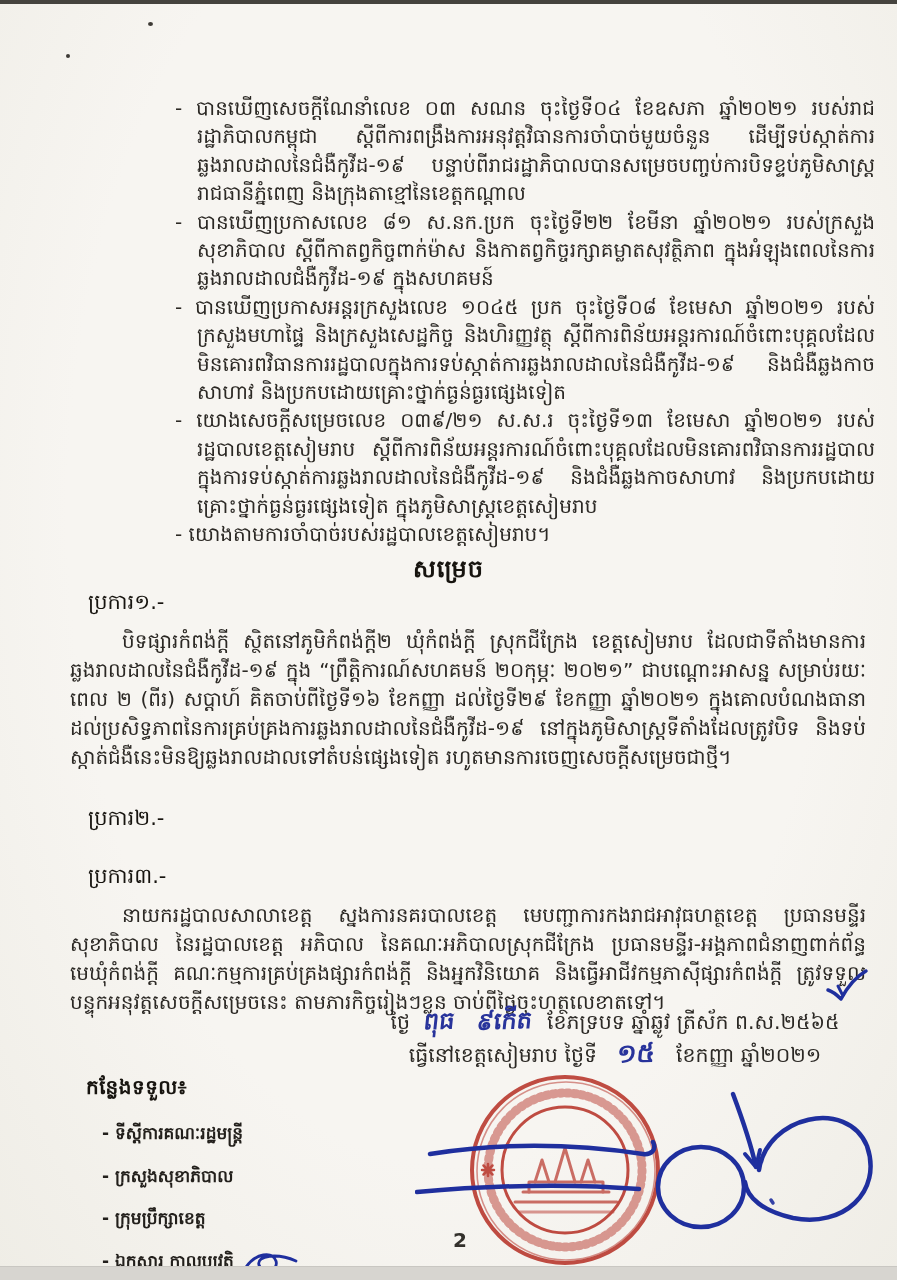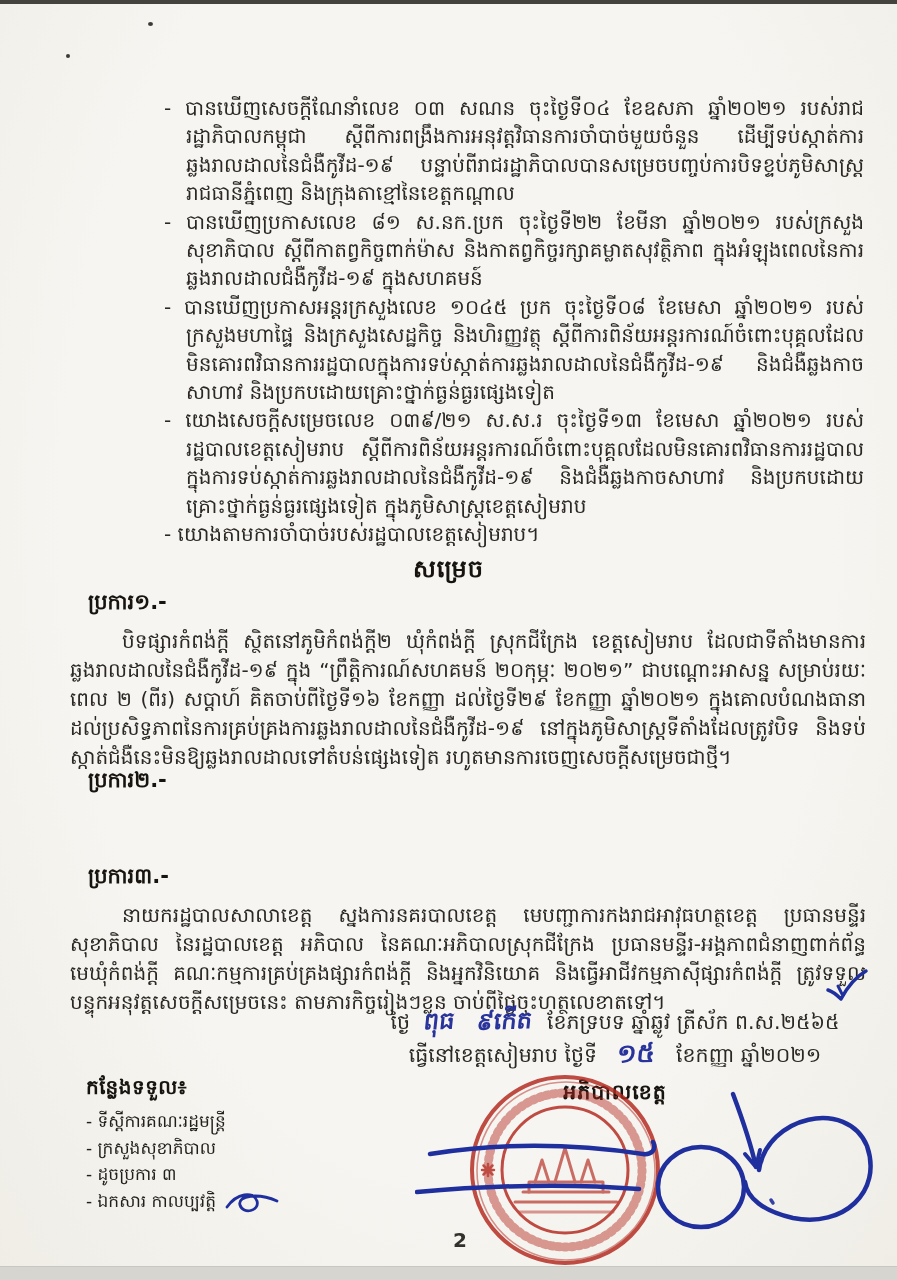--- a/index.html
+++ b/index.html
@@ -10,44 +10,44 @@
     font-family:"DejaVu Sans",sans-serif;
     color:#2b2824;
   }
   .edge-top{position:absolute;top:0;left:0;width:100%;height:4px;background:#45433e;}
   .edge-bottom{position:absolute;bottom:0;left:0;width:100%;height:13px;background:#d7d5d0;border-top:1px solid #c9c7c2;}
   .speck{position:absolute;background:#3d3a35;border-radius:50%;}
   .s1{left:148px;top:22px;width:5px;height:4px;}
   .s2{left:66px;top:54px;width:4px;height:4px;}
 
   
-  .citations{position:absolute;left:164px;top:94px;width:700px;}
+  .citations{position:absolute;left:175px;top:94px;width:700px;}
   .citations p{
     margin:0;padding-left:22px;text-indent:-22px;
     font-size:20px;line-height:28.4px;text-align:justify;
   }
   .dash{display:inline;}
 
   
   .decide{
     position:absolute;top:554px;left:0;width:100%;margin:0;
     text-align:center;font-size:24px;font-weight:bold;color:#17140f;
     letter-spacing:1px;
   }
 
   
   .article{position:absolute;left:62px;width:812px;}
   .article h3{
-    margin:0 0 2px 26px;font-size:21px;font-weight:bold;color:#17140f;
+    margin:0 0 2px 26px;font-size:21px;font-weight:normal;color:#17140f;
   }
   .article p{
     margin:8px;font-size:20px;line-height:29px;text-align:justify;text-indent:52px;
   }
   .a1{top:588px;}
-  .a2{top:766px;}
+  .a2{top:804px;}
   .a3{top:862px;}
 
   
   .hand{
     color:#28339b;font-size:24px;font-weight:bold;
     display:inline-block;transform:skewX(-8deg) rotate(-2deg);
     margin:0 8px;line-height:0;
   }
   .hand.big{font-size:26px;margin:0 14px;}
 
@@ -68,21 +68,21 @@
     font-size:37px;font-weight:bold;color:#c4251b;
     text-shadow:0 0 1px rgba(196,37,27,.5);
   }
 
   
   .ccblock{position:absolute;left:86px;top:1074px;width:300px;}
   .ccblock h4{
     margin:0 0 4px 0;font-size:20px;font-weight:bold;color:#17140f;
     letter-spacing:.5px;
   }
-  .ccblock p{margin:0;font-size:17px;line-height:26.5px;font-weight:normal;color:#221f1b;}
+  .ccblock p{margin:16px;font-size:17px;line-height:26.5px;font-weight:bold;color:#221f1b;}
   .flourish{display:inline-block;vertical-align:middle;margin-left:4px;}
 
   .pagenum{
     position:absolute;left:438px;top:1228px;width:44px;text-align:center;
     font-size:20px;font-weight:bold;color:#33312c;
   }
 
   svg .red{stroke:#b3271c;fill:none;stroke-linecap:round;stroke-linejoin:round;}
   svg .blue{stroke:#1f2f9e;fill:none;stroke-linecap:round;stroke-linejoin:round;}
 </style>
@@ -128,21 +128,20 @@
       <span>ថ្ងៃ</span>
       <span class="hand">ពុធ</span>
       <span class="hand">៩កើត</span>
       <span>ខែភទ្របទ ឆ្នាំឆ្លូវ ត្រីស័ក ព.ស.២៥៦៥</span>
     </p>
     <p>
       <span>ធ្វើនៅខេត្តសៀមរាប ថ្ងៃទី</span>
       <span class="hand big">១៥</span>
       <span>ខែកញ្ញា ឆ្នាំ២០២១</span>
     </p>
-    <p class="gov">អភិបាលខេត្ត</p>
   </div>
 
   <svg class="stampsig" viewBox="0 0 480 210">
 
     <g opacity="0.82">
       <circle class="red" cx="150" cy="100" r="93" stroke-width="4"></circle>
       <circle class="red" cx="151" cy="101" r="89" stroke-width="1.6" opacity="0.6"></circle>
       <circle class="red" cx="150" cy="100" r="63" stroke-width="3"></circle>
 
       <circle class="red" cx="150" cy="100" r="77" stroke-width="9" stroke-dasharray="2.5 4.5" opacity="0.55"></circle>
@@ -171,21 +170,21 @@
       <ellipse class="blue" stroke-width="4.5" cx="286" cy="117" rx="43" ry="40"></ellipse>
       <path class="blue" stroke-width="3.5" d="M356 130 l 2 3" opacity="0.9"></path>
     </g>
   </svg>
 
 
   <div class="ccblock">
     <h4>កន្លែងទទួល៖</h4>
     <p><span>-</span> <span>ទីស្តីការគណៈរដ្ឋមន្ត្រី</span></p>
     <p><span>-</span> <span>ក្រសួងសុខាភិបាល</span></p>
-    <p><span>-</span> <span>ដូចប្រការ ៣</span></p>
+    <p><span>-</span> <span>ក្រុមប្រឹក្សាខេត្ត</span></p>
     <p><span>-</span> <span>ឯកសារ កាលប្បវត្តិ</span>
       <svg class="flourish" width="54" height="26" viewBox="0 0 54 26">
         <path class="blue" stroke-width="2.8" d="M2 18 C 12 4, 28 2, 32 12 C 35 22, 18 26, 15 16 C 12 6, 34 4, 52 12"></path>
       </svg>
     </p>
   </div>
 
   <div class="pagenum">2</div>
 
   <div class="edge-bottom"></div>

